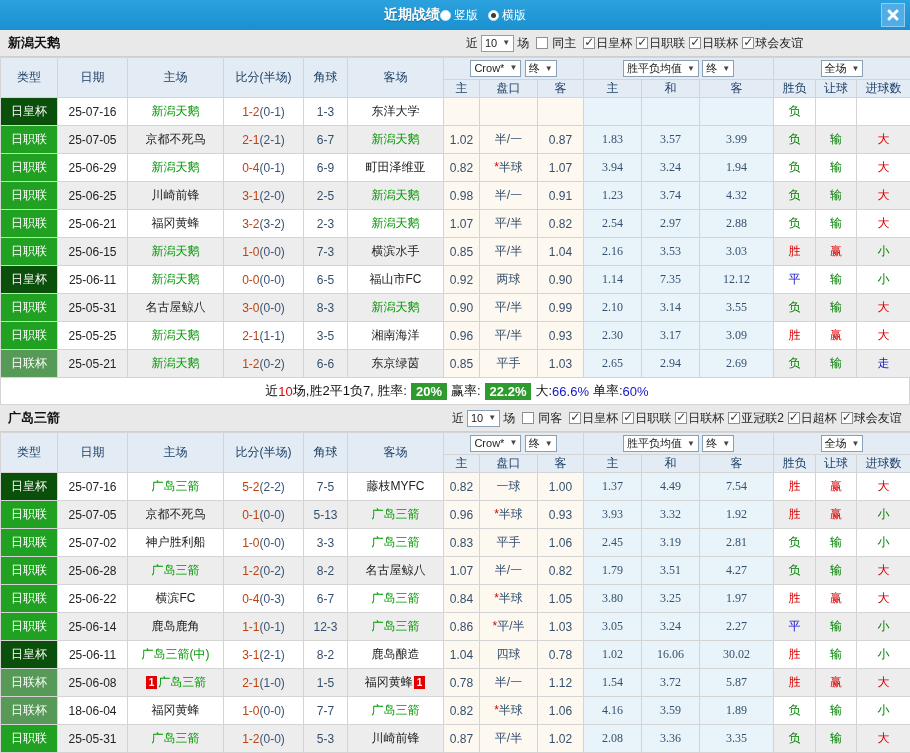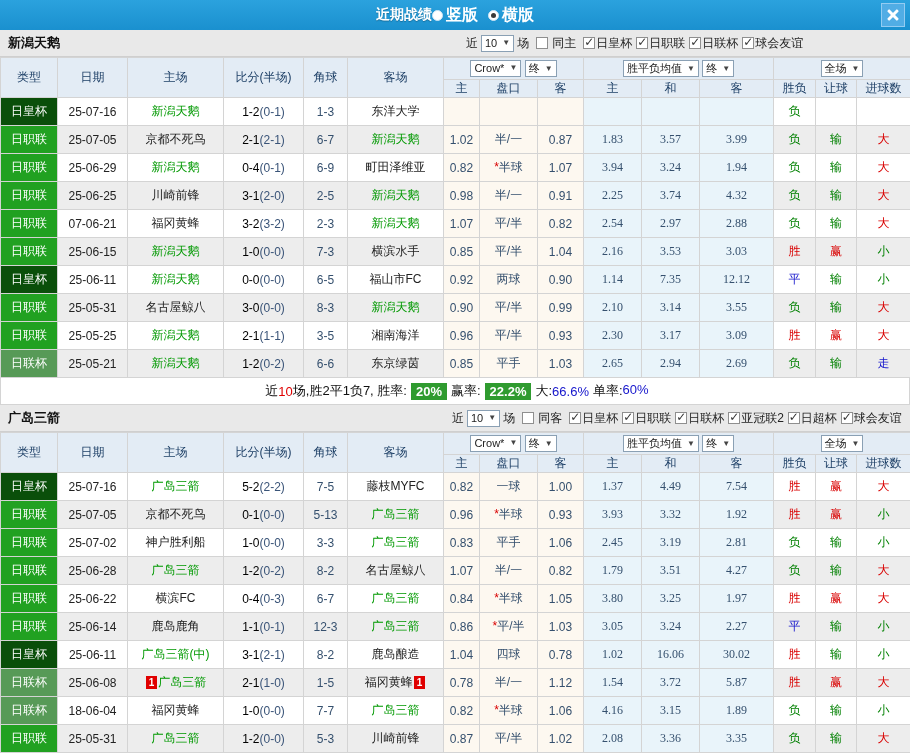--- a/index.html
+++ b/index.html
@@ -10,21 +10,21 @@
   .titlebar { height:30px; background:linear-gradient(#2ba2de,#1a90cf);
     display:flex; align-items:center; position:relative; color:#fff; }
   .title-center { margin:12px auto; display:flex; align-items:center; gap:0; }
   .title { font-weight:bold; font-size:14px; text-shadow:0 1px 1px rgba(0,0,0,.25); }
   .radios { display:flex; align-items:center; gap:10px; }
   .radio-wrap { display:inline-flex; align-items:center; gap:3px; cursor:pointer; }
   .radio { width:11px; height:11px; border-radius:50%; background:#fff;
     border:1px solid #cfe6f5; position:relative; display:inline-block; }
   .radio.checked::after { content:""; position:absolute; left:2px; top:2px; right:2px; bottom:2px;
     background:#3a3a3a; border-radius:50%; }
-  .radio-label { font-size:16px; color:#fff;font-weight:bold; }
+  .radio-label { font-size:12px; color:#fff; }
   .close-btn { position:absolute; right:5px; top:3px; width:24px; height:24px;
     background:#51ade5; border:1px solid #93ccf2; cursor:pointer; }
   .x-icon { position:relative; display:block; width:100%; height:100%; }
   .x-icon::before,.x-icon::after { content:""; position:absolute; left:50%; top:50%;
     width:14px; height:3px; background:#fff; border-radius:1px; }
   .x-icon::before { transform:translate(-50%,-50%) rotate(45deg); }
   .x-icon::after  { transform:translate(-50%,-50%) rotate(-45deg); }
 
   
   .sec-head { height:27px; background:#e9e9e9; border-bottom:1px solid #cfcfcf;
@@ -51,21 +51,21 @@
   tr.hdr-sub th { height:18px; }
   tbody td { height:28px; color:#222; background:#fff; }
   tr.even td { background:#ededed; }
   td.col-odds { background:#fdf8f0 !important; color:#35506e; }
   td.col-avg  { background:#e9f4fa !important; color:#35506e;font-family:Liberation Serif, serif; }
   td.num { color:#35506e; }
   td.type-cup    { background:#0a4f0a !important; color:#fff; }
   td.type-league { background:#21a121 !important; color:#fff; }
   td.type-lcup   { background:#579a57 !important; color:#fff; }
   td.team.g span.tname { color:#009900; }
-  .ft { color:#000000; }
+  .ft { color:#c2410c; }
   .ht { color:#3a5478; }
   .c-red   { color:#d90000; }
   .c-green { color:#008000; }
   .c-blue  { color:#1515cc; }
   .badge1 { background:#e00000; color:#fff; font-size:10px; font-weight:bold;
     padding:0 3px; margin:0 1px; display:inline-block; line-height:13px; }
 
   
   .summary { height:27px; border:1px solid #d4d4d4; border-top:none;
     display:flex; align-items:center; justify-content:center; gap:4px;
@@ -240,30 +240,30 @@
       <tr class="even">
         <td class="type-league">日职联</td>
         <td>25-06-25</td>
         <td class="team"><span class="tname">川崎前锋</span></td>
         <td><span class="ft">3-1</span><span class="ht">(2-0)</span></td>
         <td class="num">2-5</td>
         <td class="team g"><span class="tname">新潟天鹅</span></td>
         <td class="col-odds num">0.98</td>
         <td class="col-odds">半/一</td>
         <td class="col-odds num">0.91</td>
-        <td class="col-avg num">2.25</td>
+        <td class="col-avg num">1.23</td>
         <td class="col-avg num">3.74</td>
         <td class="col-avg num">4.32</td>
         <td class="c-green">负</td>
         <td class="c-green">输</td>
         <td class="c-red">大</td>
       </tr>
       <tr>
         <td class="type-league">日职联</td>
-        <td>07-06-21</td>
+        <td>25-06-21</td>
         <td class="team"><span class="tname">福冈黄蜂</span></td>
         <td><span class="ft">3-2</span><span class="ht">(3-2)</span></td>
         <td class="num">2-3</td>
         <td class="team g"><span class="tname">新潟天鹅</span></td>
         <td class="col-odds num">1.07</td>
         <td class="col-odds">平/半</td>
         <td class="col-odds num">0.82</td>
         <td class="col-avg num">2.54</td>
         <td class="col-avg num">2.97</td>
         <td class="col-avg num">2.88</td>
@@ -366,21 +366,21 @@
       <span class="red">10</span>
       <span>场,胜2平1负7, 胜率:</span>
   </span>
   <span class="rate-badge">20%</span>
   <span>赢率:</span>
   <span class="rate-badge">22.2%</span>
   <span style="display:inline-flex;align-items:center;">
     <span>大:</span>
       <span class="blue">66.6%</span>
   </span>
-  <span style="display:inline-flex;">
+  <span style="display:inline-flex;align-items:center;">
     <span>单率:</span>
       <span class="blue">60%</span>
   </span>
 </div>
 
 <div class="sec-head">
   <span class="team-name">广岛三箭</span>
   <div class="filters f2">
     <span>近</span>
     <span class="select-box">
@@ -613,21 +613,21 @@
         <td class="type-lcup">日联杯</td>
         <td>18-06-04</td>
         <td class="team"><span class="tname">福冈黄蜂</span></td>
         <td><span class="ft">1-0</span><span class="ht">(0-0)</span></td>
         <td class="num">7-7</td>
         <td class="team g"><span class="tname">广岛三箭</span></td>
         <td class="col-odds num">0.82</td>
         <td class="col-odds"><span class="c-red">*</span>半球</td>
         <td class="col-odds num">1.06</td>
         <td class="col-avg num">4.16</td>
-        <td class="col-avg num">3.15</td>
+        <td class="col-avg num">3.59</td>
         <td class="col-avg num">1.89</td>
         <td class="c-green">负</td>
         <td class="c-green">输</td>
         <td class="c-green">小</td>
       </tr>
       <tr class="even">
         <td class="type-league">日职联</td>
         <td>25-05-31</td>
         <td class="team g"><span class="tname">广岛三箭</span></td>
         <td><span class="ft">1-2</span><span class="ht">(0-0)</span></td>

